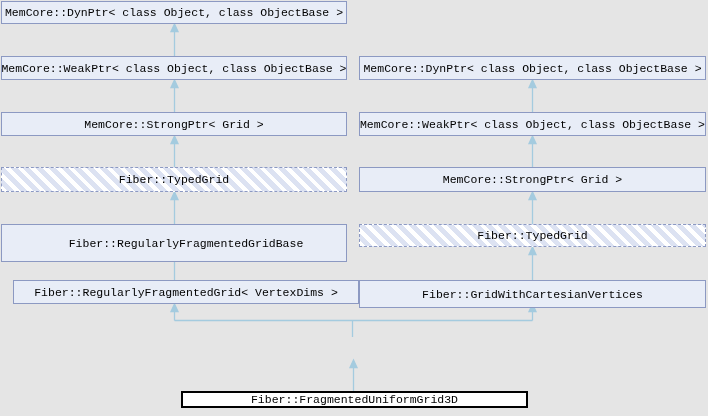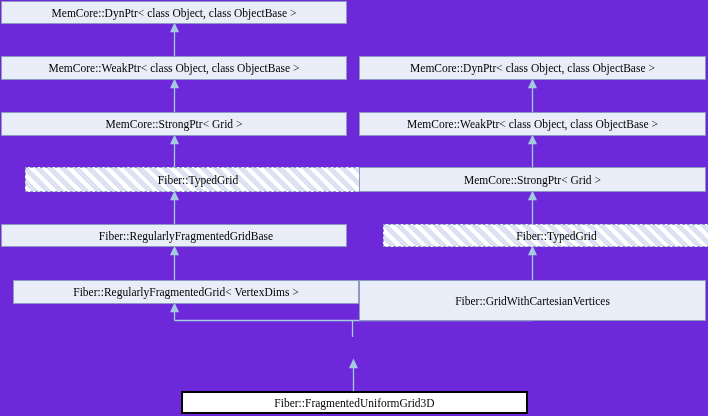--- a/index.html
+++ b/index.html
@@ -1,21 +1,21 @@
 <!DOCTYPE html>
 <html><head>
 <meta charset="utf-8">
 <style>
   html, body { margin: 0; padding: 0; background: #ffffff; }
   .diagram {
     position: relative;
     width: 708px;
     height: 416px;
-    background: #6d28d9;
-    font-family: Liberation Serif, serif;
+    background: #e5e5e5;
+    font-family: Liberation Mono, monospace;
     overflow: hidden;
   }
   .edges-svg {
     position: absolute;
     left: 0; top: 0;
     width: 708px; height: 416px;
     pointer-events: none;
   }
   .node {
     position: absolute;
@@ -30,21 +30,20 @@
     border: 1px solid #8c99c2;
     text-align: center;
   }
   .node.hatched {
     background: repeating-linear-gradient(
       45deg,
       #ffffff 0px, #ffffff 4px,
       #dce2f2 4px, #dce2f2 9px
     );
     border: 1px dashed #8c99c2;
-    margin-left: 24px;
   }
   .node.current {
     background: #ffffff;
     border: 2px solid #000000;
     font-weight: normal;
   }
 </style>
 </head>
 <body>
 
@@ -104,24 +103,24 @@
         <line x1="353.5" y1="391" x2="353.5" y2="366"></line>
           <polygon points="353.5,360 350,367.5 357,367.5"></polygon>
       </g>
     </g>
   </svg>
 
   <div class="node" style="left:1px;   top:1px;   width:346px; height:23px;">MemCore::DynPtr&lt; class Object, class ObjectBase &gt;</div>
   <div class="node" style="left:1px;   top:56px;  width:346px; height:24px;">MemCore::WeakPtr&lt; class Object, class ObjectBase &gt;</div>
   <div class="node" style="left:1px;   top:112px; width:346px; height:24px;">MemCore::StrongPtr&lt; Grid &gt;</div>
   <div class="node hatched" style="left:1px; top:167px; width:346px; height:25px;">Fiber::TypedGrid</div>
-  <div class="node" style="left:1px;   top:224px; width:346px; height:23px;padding-left:24px;">Fiber::RegularlyFragmentedGridBase</div>
+  <div class="node" style="left:1px;   top:224px; width:346px; height:38px;padding-left:24px;">Fiber::RegularlyFragmentedGridBase</div>
   <div class="node" style="left:13px;   top:280px; width:346px; height:24px;">Fiber::RegularlyFragmentedGrid&lt; VertexDims &gt;</div>
 
   <div class="node" style="left:359px; top:56px;  width:347px; height:24px;">MemCore::DynPtr&lt; class Object, class ObjectBase &gt;</div>
   <div class="node" style="left:359px; top:112px; width:347px; height:24px;">MemCore::WeakPtr&lt; class Object, class ObjectBase &gt;</div>
   <div class="node" style="left:359px; top:167px; width:347px; height:25px;">MemCore::StrongPtr&lt; Grid &gt;</div>
   <div class="node hatched" style="left:359px; top:224px; width:347px; height:23px;">Fiber::TypedGrid</div>
-  <div class="node" style="left:359px; top:280px; width:347px; height:41px;text-align:center;">Fiber::GridWithCartesianVertices</div>
+  <div class="node" style="left:359px; top:280px; width:347px; height:28px;text-align:center;">Fiber::GridWithCartesianVertices</div>
 
-  <div class="node current" style="left:181px; top:391px; width:347px; height:23px;">Fiber::FragmentedUniformGrid3D</div>
+  <div class="node current" style="left:181px; top:391px; width:347px; height:17px;">Fiber::FragmentedUniformGrid3D</div>
 
 </div>
 
 </body></html>

